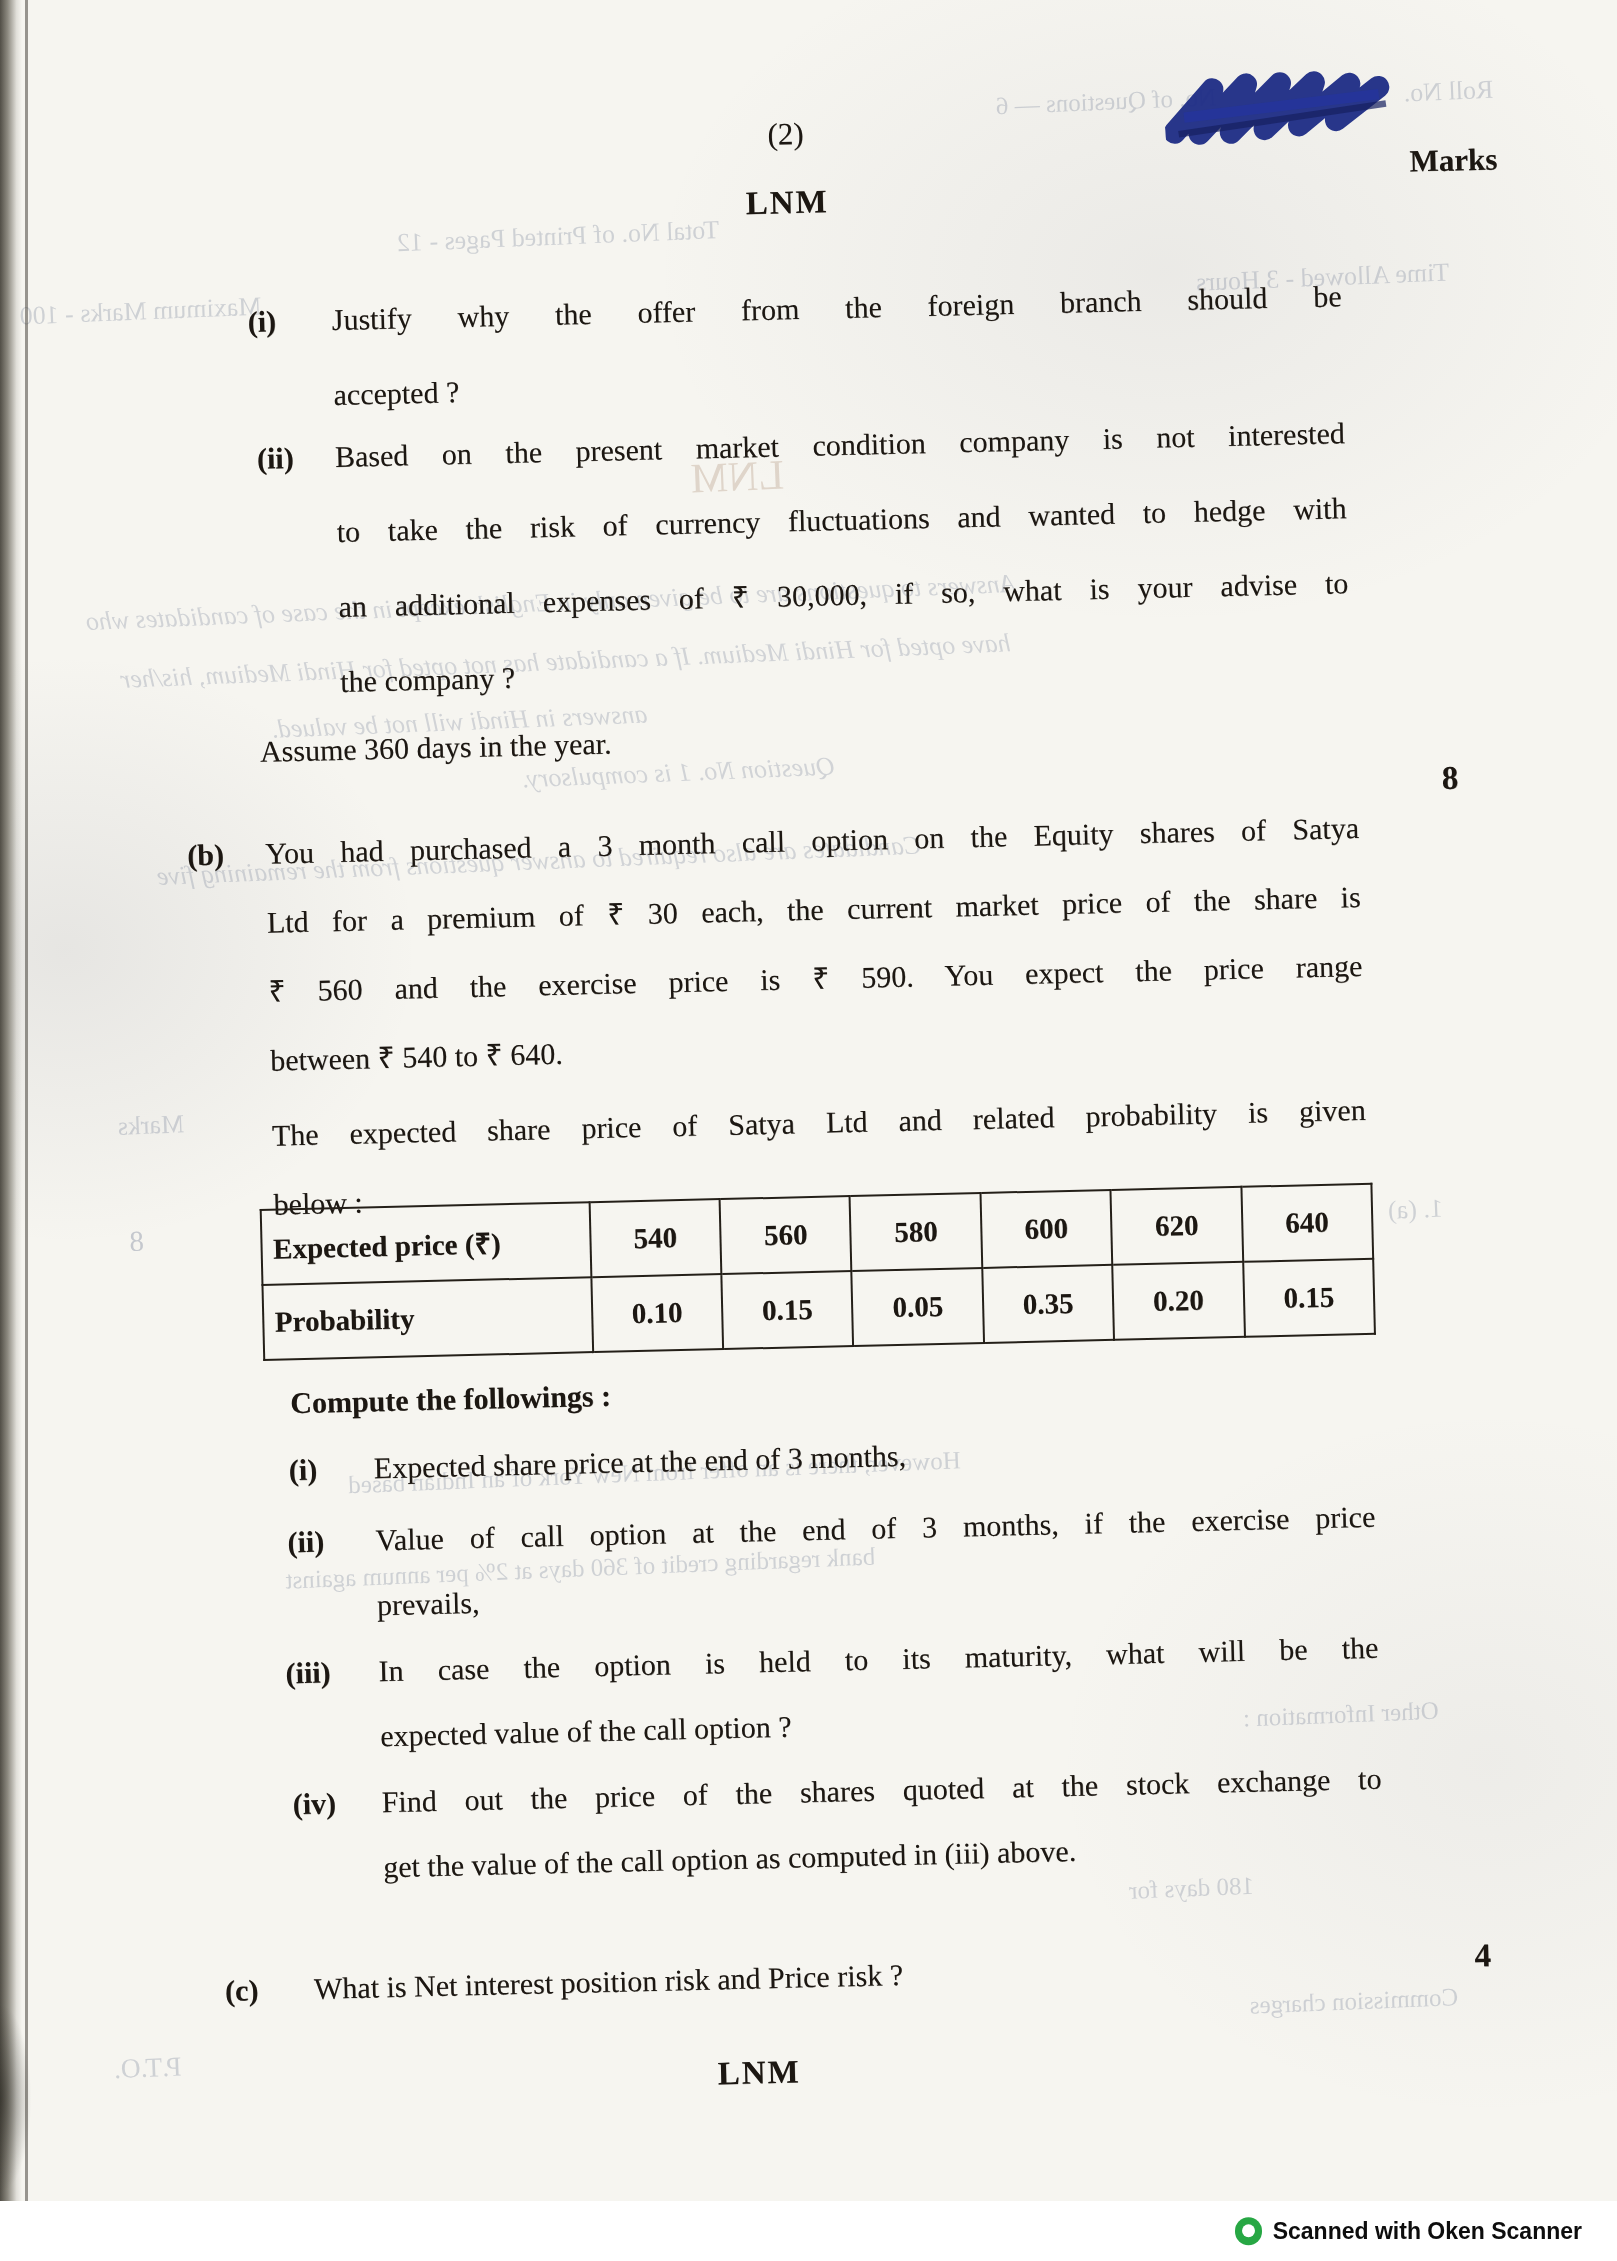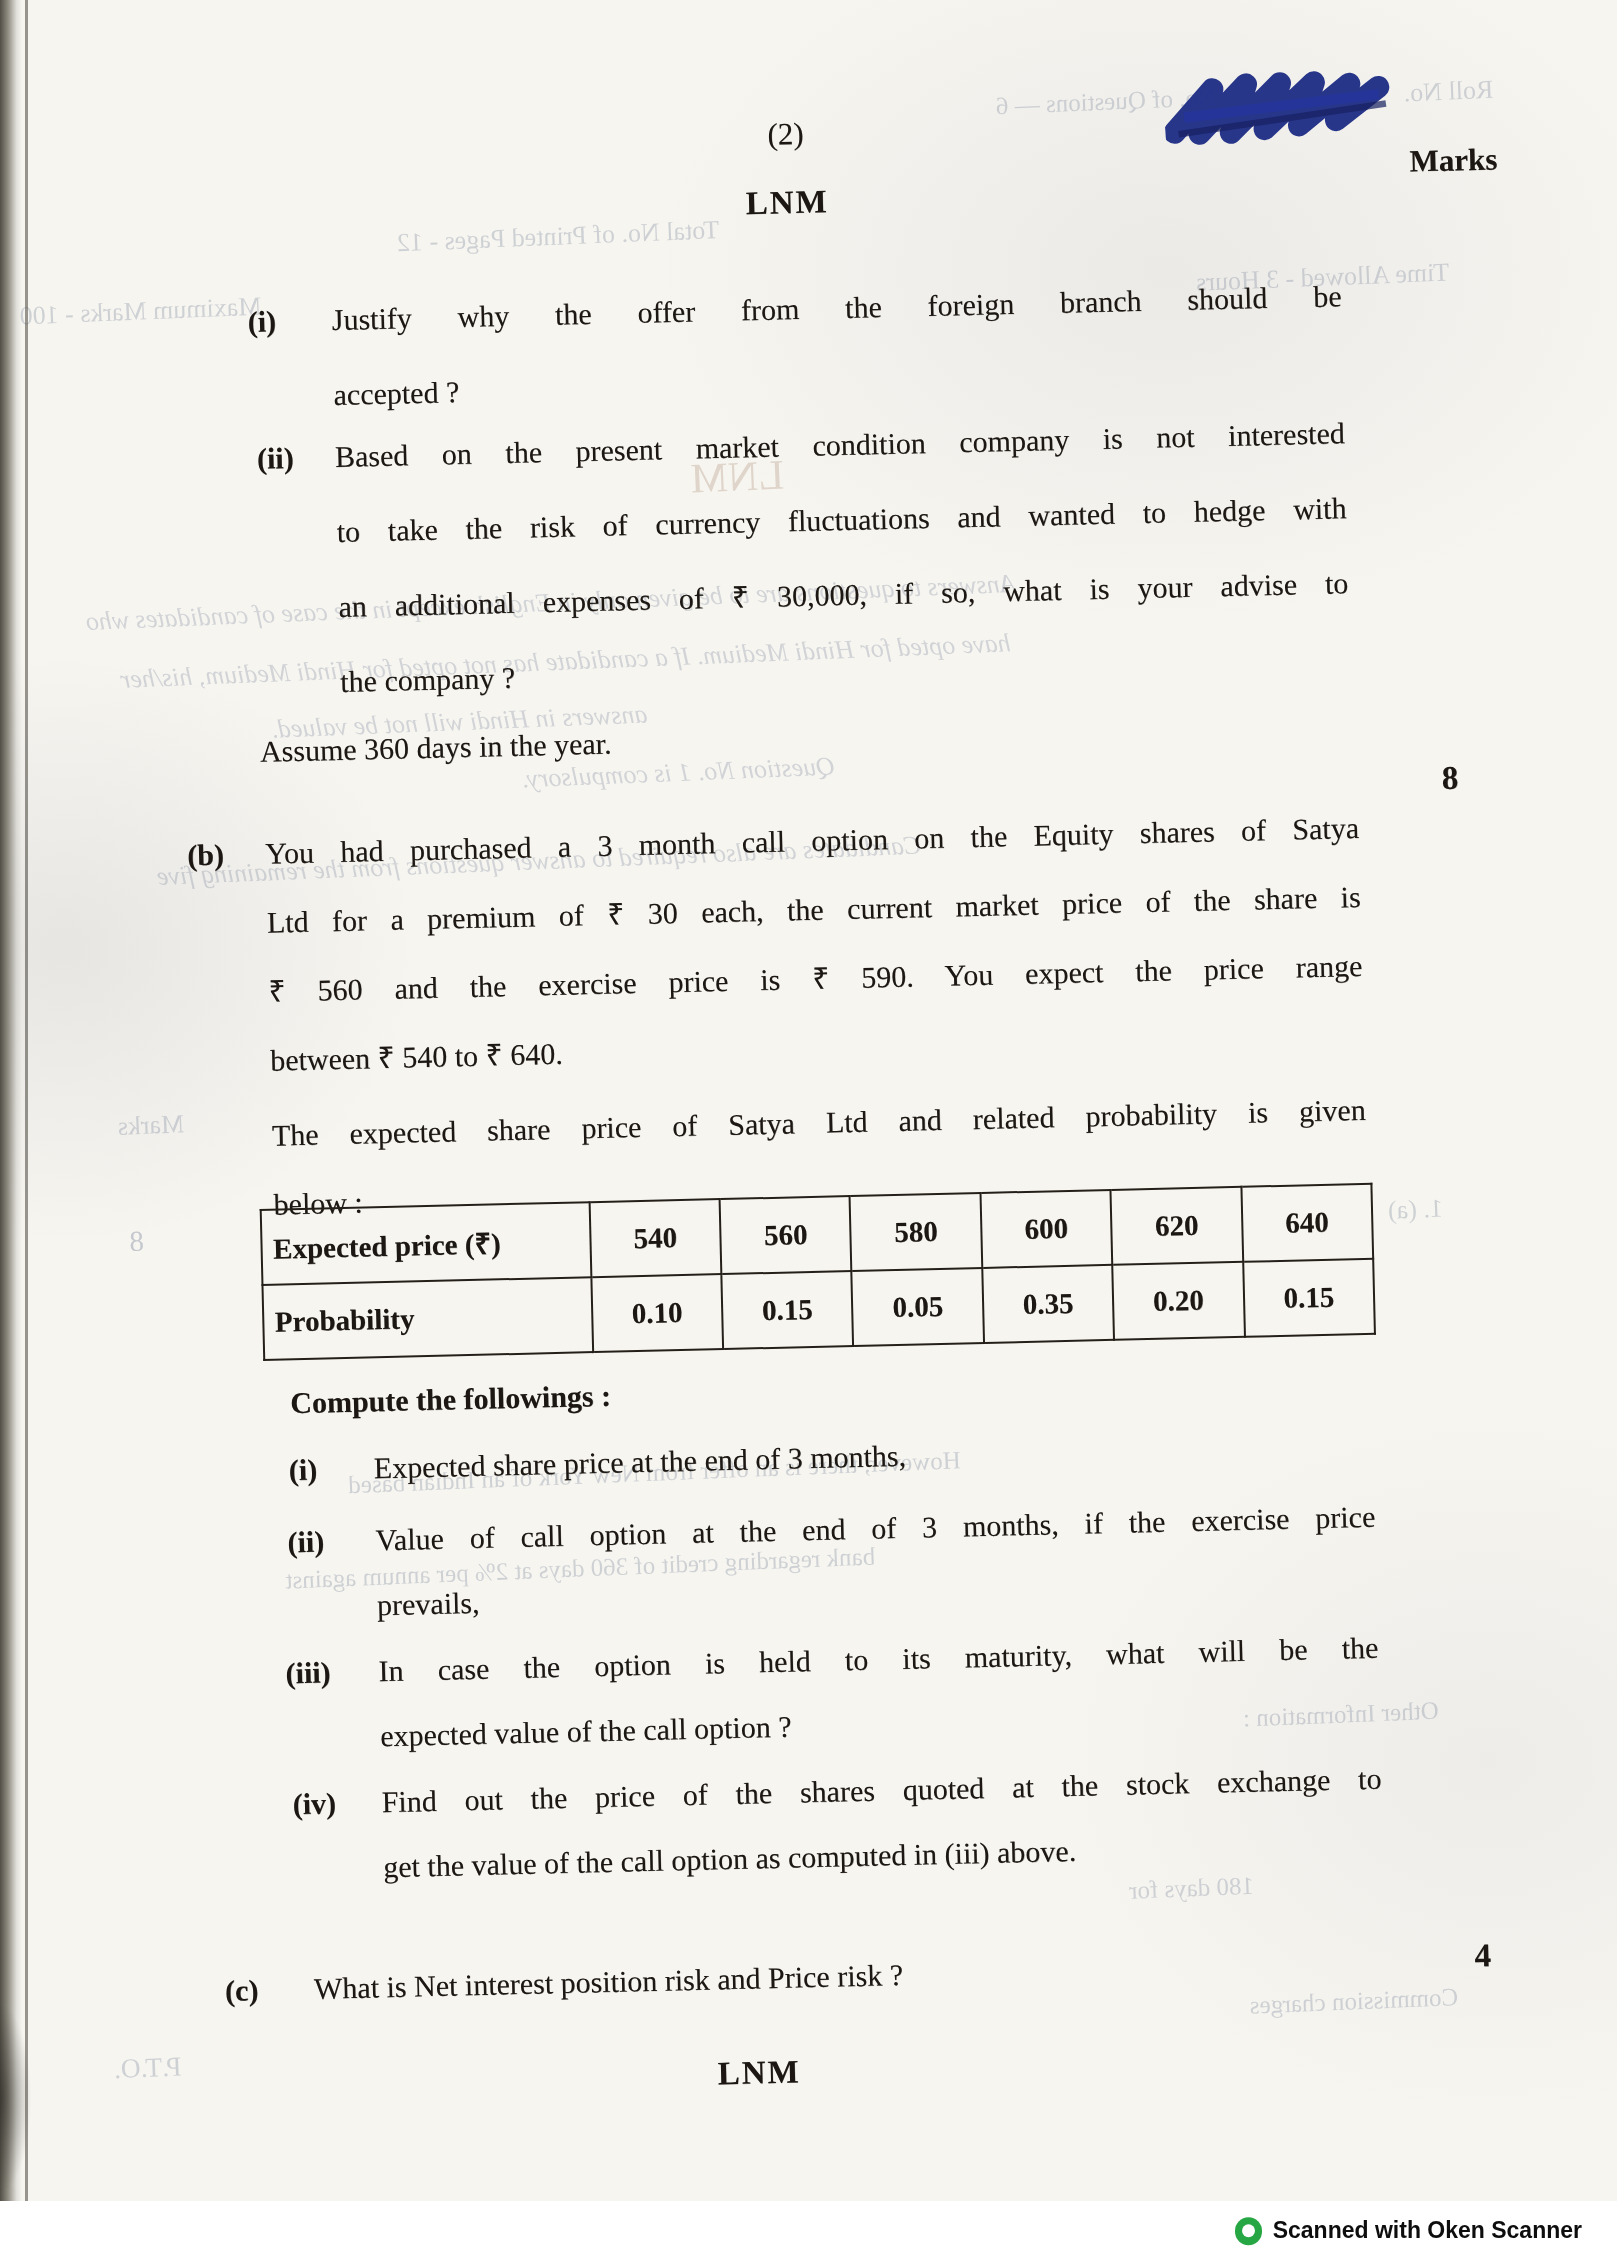--- a/index.html
+++ b/index.html
@@ -52,21 +52,21 @@
   }
   .bleed.bi { font-style:italic; opacity:0.30; }
 
   .scribble { position:absolute; left:1164px; top:65px; z-index:4; transform:rotate(-4deg); }
 
   .footer-strip {
     position:absolute; left:0; bottom:0; width:100%; height:60px; background:#ffffff; z-index:6;
   }
   .scan-credit {
     position:absolute; right:36px; top:50%; transform:translateY(-50%);
-    display:flex; align-items:flex-start; gap:10.5px;
+    display:flex; align-items:flex-end; gap:10.5px;
     font-family:"Liberation Sans", sans-serif; font-size:23px; font-weight:700; color:#0d0d0d;
   }
   .oken { width:27.5px; height:27.5px; border-radius:50%; background:#27a744; position:relative; }
   .oken::after { content:""; position:absolute; left:7.2px; top:7.2px; width:13px; height:13px; border-radius:50%; background:#fff; }
 </style>
 </head>
 <body>
 
 <div class="page">
 

